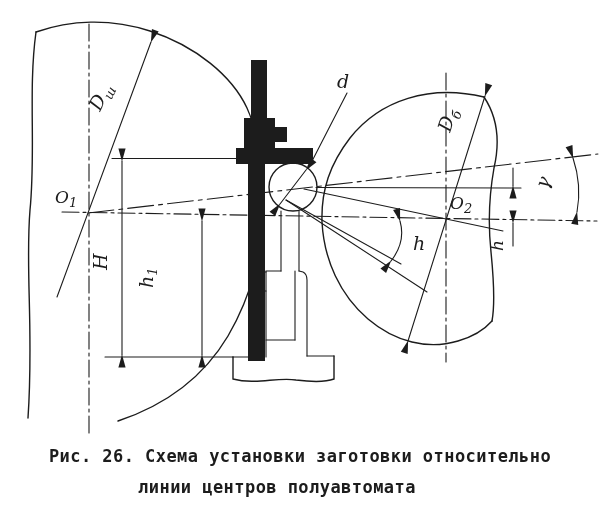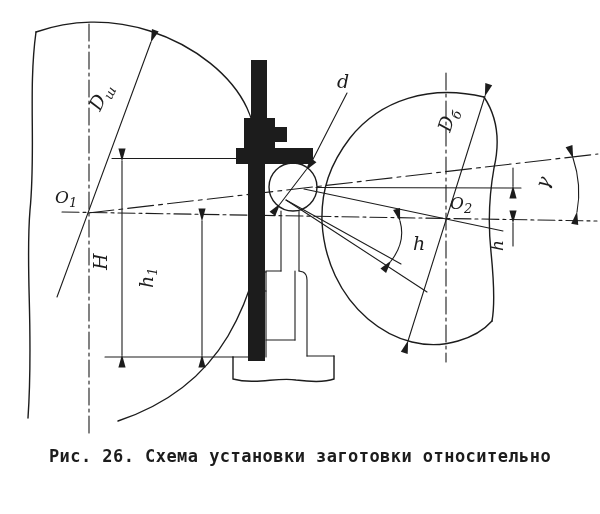--- a/index.html
+++ b/index.html
@@ -102,15 +102,16 @@
     <text class="lbl" transform="translate(153,288) rotate(-90)">
       <tspan>h</tspan><tspan class="sub" dy="4">1</tspan>
     </text>
     <text class="lbl" x="413" y="250">h</text>
     <text class="lbl-s" transform="translate(503,251) rotate(-90)">h</text>
     <text class="lbl" transform="translate(547,190) rotate(-70)">γ</text>
   </svg>
 
   <div class="caption">
     <div class="l1">Рис. 26. Схема установки заготовки относительно</div>
+    <div class="l2">линии центров полуавтомата</div>
   </div>
 
 </div>
 
 </body></html>

